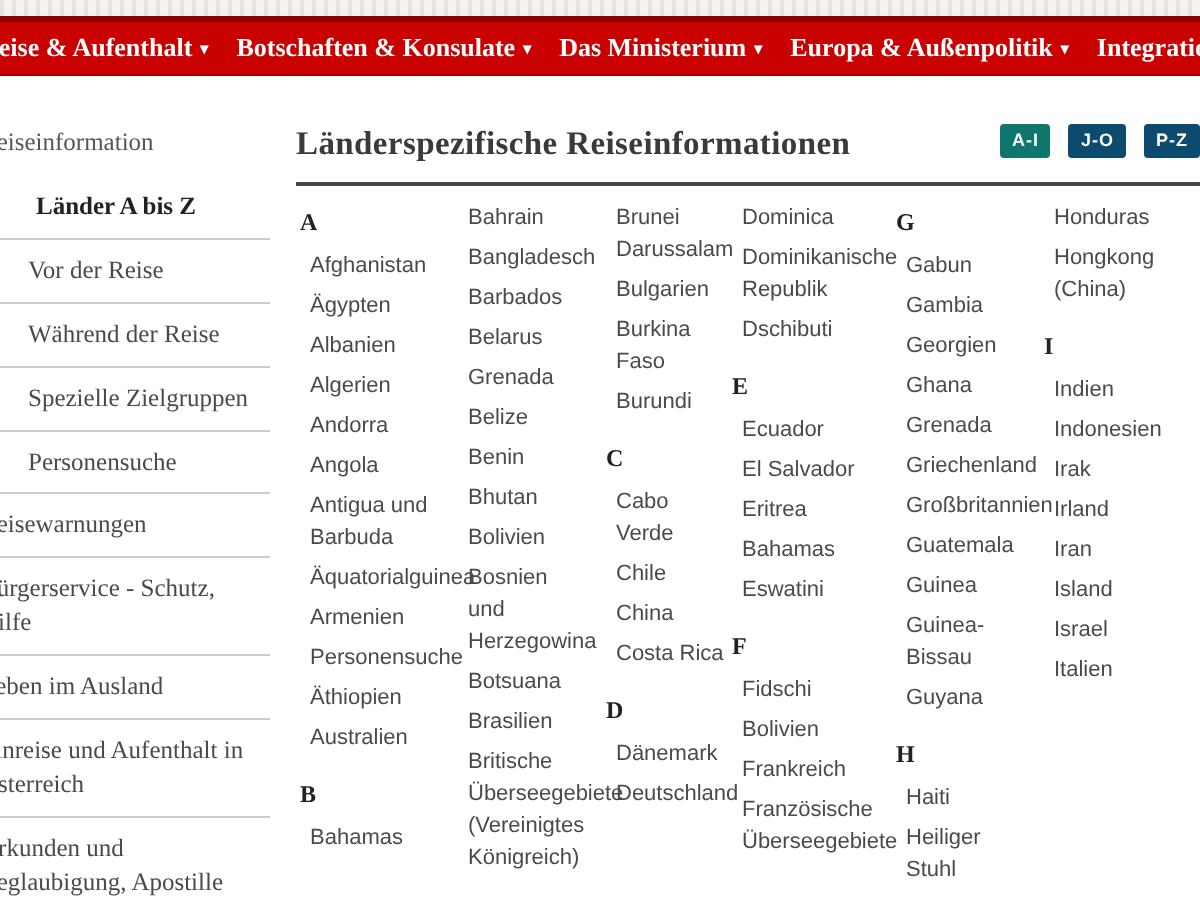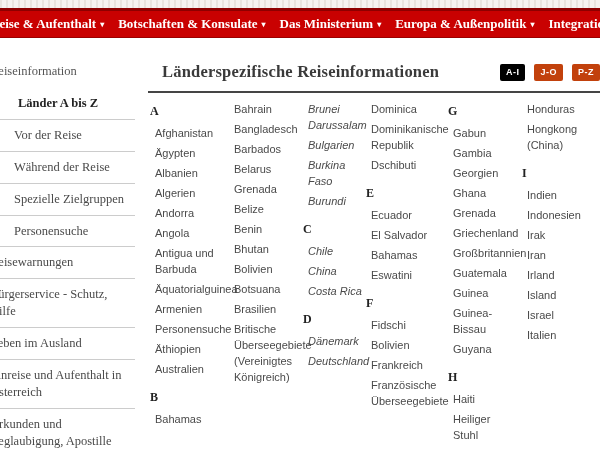--- a/index.html
+++ b/index.html
@@ -31,32 +31,32 @@
   }
   .side-item{
     font-family:"Liberation Serif",serif;font-size:12.5px;color:#4a4a4a;
     line-height:1.35;padding:7px 0;border-bottom:1px solid #cccccc;
     width:145px;cursor:pointer;box-sizing:border-box;
   }
   .side-item.sub{padding-left:24px;}
   .side-item.active{font-weight:700;color:#222;padding-left:28px;}
   
   .main{position:absolute;left:148px;top:62px;width:452px;}
-  .main-head{display:flex;justify-content:space-between;align-items:center;margin-left:14px;}
+  .main-head{display:flex;justify-content:space-between;align-items:flex-start;}
   .page-title{
     font-family:"Liberation Serif",serif;font-size:16.5px;font-weight:700;
     color:#3a3a3a;margin:0;letter-spacing:.2px;white-space:nowrap;
   }
   .filters{display:flex;gap:9px;flex:none;}
   .filter-btn{
-    font-size:9px;font-weight:700;color:#fff;background:#c2410c;
+    font-size:9px;font-weight:700;color:#fff;background:#0c4a6e;
     padding:4px 6px;border-radius:2px;letter-spacing:.5px;cursor:pointer;
     line-height:1;
   }
-  .filter-btn.active{background:#000000;}
+  .filter-btn.active{background:#0f766e;}
   .head-rule{border-top:2px solid #454545;margin-top:9px;}
   
   .cols{display:flex;margin-top:8px;align-items:flex-start;}
   .col{flex:none;}
   .col:nth-child(1){width:79px;}
   .col:nth-child(2){width:74px;}
   .col:nth-child(3){width:63px;}
   .col:nth-child(4){width:82px;}
   .col:nth-child(5){width:74px;}
   .col:nth-child(6){width:71px;}
@@ -64,21 +64,21 @@
     font-family:"Liberation Serif",serif;font-weight:700;font-size:12px;
     color:#222;line-height:16px;margin:12px 0 6px;padding-left:2px;
   }
   .letter:first-child{margin-top:2px;}
   .country{
     display:block;font-size:11px;color:#4a4a4a;line-height:16px;
     margin-bottom:4px;padding-left:7px;text-decoration:none;cursor:pointer;
   }
   .col:nth-child(1) .country{max-width:62px;}
   .col:nth-child(2) .country{max-width:56px;}
-  .col:nth-child(3) .country{max-width:56px;font-style:italic;}
+  .col:nth-child(3) .country{max-width:56px;}
   .col:nth-child(4) .country{max-width:66px;}
   .col:nth-child(5) .country{max-width:58px;}
   .col:nth-child(6) .country{max-width:62px;}
 </style>
 </head>
 <body>
 
 <div class="top-strip"></div>
 <div class="top-line"></div>
 
@@ -153,44 +153,47 @@
       <div class="col">
         <a class="country">Bahrain</a>
         <a class="country">Bangladesch</a>
         <a class="country">Barbados</a>
         <a class="country">Belarus</a>
         <a class="country">Grenada</a>
         <a class="country">Belize</a>
         <a class="country">Benin</a>
         <a class="country">Bhutan</a>
         <a class="country">Bolivien</a>
+        <a class="country">Bosnien und Herzegowina</a>
         <a class="country">Botsuana</a>
         <a class="country">Brasilien</a>
         <a class="country">Britische Überseegebiete (Vereinigtes Königreich)</a>
       </div>
       <div class="col">
         <a class="country">Brunei Darussalam</a>
         <a class="country">Bulgarien</a>
         <a class="country">Burkina Faso</a>
         <a class="country">Burundi</a>
         <div class="letter">C</div>
+        <a class="country">Cabo Verde</a>
         <a class="country">Chile</a>
         <a class="country">China</a>
         <a class="country">Costa Rica</a>
         <div class="letter">D</div>
         <a class="country">Dänemark</a>
         <a class="country">Deutschland</a>
       </div>
       <div class="col">
         <a class="country">Dominica</a>
         <a class="country">Dominikanische Republik</a>
         <a class="country">Dschibuti</a>
         <div class="letter">E</div>
         <a class="country">Ecuador</a>
         <a class="country">El Salvador</a>
+        <a class="country">Eritrea</a>
         <a class="country">Bahamas</a>
         <a class="country">Eswatini</a>
         <div class="letter">F</div>
         <a class="country">Fidschi</a>
         <a class="country">Bolivien</a>
         <a class="country">Frankreich</a>
         <a class="country">Französische Überseegebiete</a>
       </div>
       <div class="col">
         <div class="letter">G</div>
@@ -209,20 +212,20 @@
         <a class="country">Haiti</a>
         <a class="country">Heiliger Stuhl</a>
       </div>
       <div class="col">
         <a class="country">Honduras</a>
         <a class="country">Hongkong (China)</a>
         <div class="letter">I</div>
         <a class="country">Indien</a>
         <a class="country">Indonesien</a>
         <a class="country">Irak</a>
+        <a class="country">Irland</a>
         <a class="country">Iran</a>
-        <a class="country">Irland</a>
         <a class="country">Island</a>
         <a class="country">Israel</a>
         <a class="country">Italien</a>
       </div>
     </div>
 </div>
 
 </body></html>

